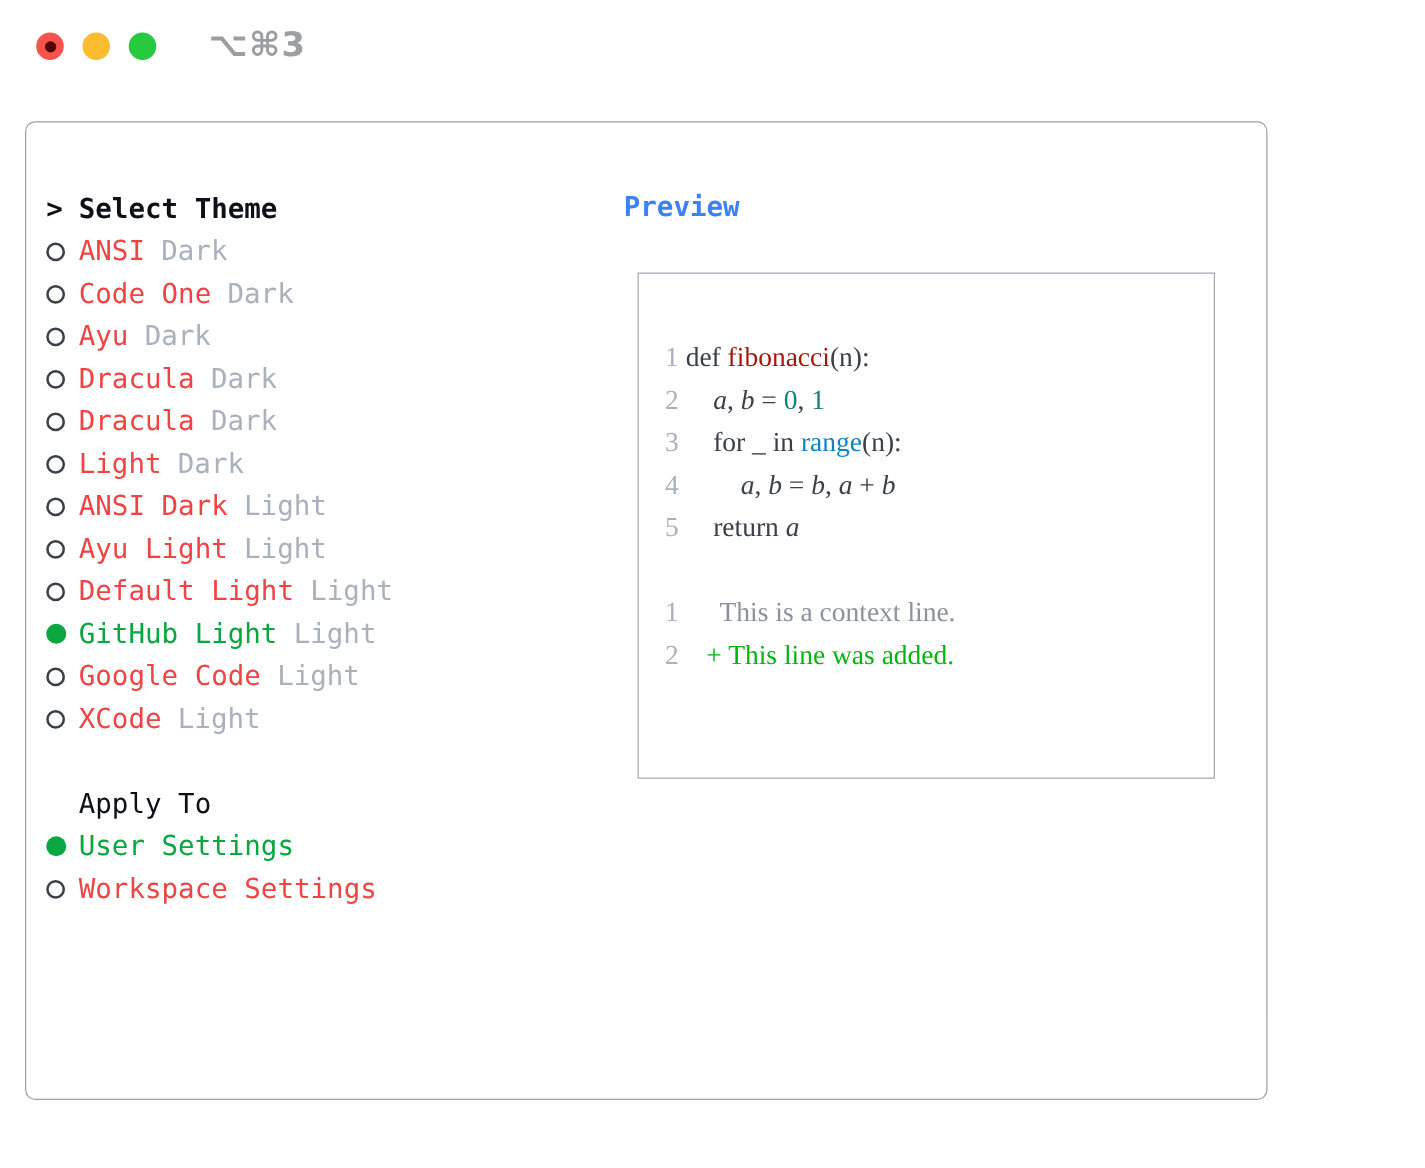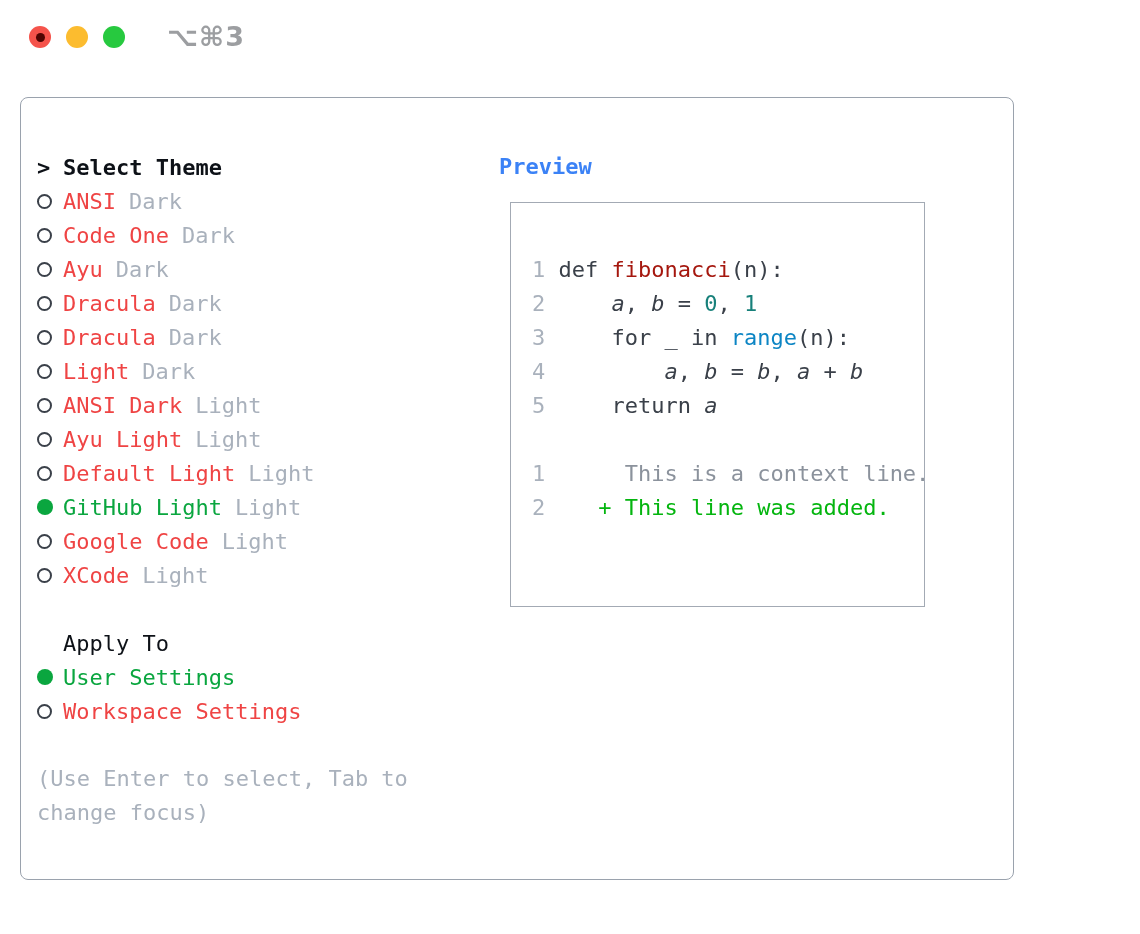--- a/index.html
+++ b/index.html
@@ -51,22 +51,22 @@
   .tag { color: #a9b1bc; margin-left: 13px; }
   .apply-label { color: #0d1117; }
   .hint-line { height: 34px; line-height: 34px; color: #a9b1bc; white-space: pre; }
 
   
   .preview-label {
     position: absolute; left: 478px; top: 52px; height: 34px; line-height: 34px;
     font-size: 22px; font-weight: bold; color: #3b82f6;
   }
   .preview-box {
-    position: absolute; left: 489px; top: 104px; width: 415px; height: 405px;
-    border: 1.5px solid #a3aab4; background: #ffffff;
+    position: absolute; left: 489px; top: 120px; width: 462px; height: 405px;
+    border: 1.5px solid #a3aab4; background: #ffffff; font-family: Liberation Serif, serif;
   }
   .code { position: absolute; left: 21px; top: 50px; font-size: 22px; }
   .cline { height: 34px; line-height: 34px; white-space: pre; }
   .lnum { color: #a9b1bc; }
   .seg-plain   { color: #3a4049; }
   .seg-func    { color: #a5170e; }
   .seg-lit     { color: #17807a; }
   .seg-builtin { color: #0c85c4; margin-top: 43px; }
   .seg-var     { color: #3a4049; font-style: italic; }
   .seg-context { color: #8b929c; }
@@ -117,24 +117,20 @@
         <span class="apply-label">Apply To</span>
       </div>
 
       <div id="apply-options">
           <div class="row theme-row selected"><span class="bullet-cell"><span class="radio sel"></span></span><span class="theme-name">User Settings</span></div>
           <div class="row theme-row"><span class="bullet-cell"><span class="radio"></span></span><span class="theme-name">Workspace Settings</span></div>
         </div>
 
       <div class="spacer-row"></div>
 
-      <div id="hint">
-          <div class="hint-line">(Use Enter to select, Tab to</div>
-          <div class="hint-line">change focus)</div>
-        </div>
     </div>
 
     <div class="preview-label">Preview</div>
 
     <div class="preview-box">
       <div class="code" id="code-lines">
           <div class="cline"><span class="lnum">1 </span><span class="seg-plain">def </span><span class="seg-func">fibonacci</span><span class="seg-plain">(n):</span></div>
           <div class="cline"><span class="lnum">2 </span><span class="seg-plain">    </span><span class="seg-var">a</span><span class="seg-plain">, </span><span class="seg-var">b</span><span class="seg-plain"> = </span><span class="seg-lit">0</span><span class="seg-plain">, </span><span class="seg-lit">1</span></div>
           <div class="cline"><span class="lnum">3 </span><span class="seg-plain">    for _ in </span><span class="seg-builtin">range</span><span class="seg-plain">(n):</span></div>
           <div class="cline"><span class="lnum">4 </span><span class="seg-plain">        </span><span class="seg-var">a</span><span class="seg-plain">, </span><span class="seg-var">b</span><span class="seg-plain"> = </span><span class="seg-var">b</span><span class="seg-plain">, </span><span class="seg-var">a</span><span class="seg-plain"> + </span><span class="seg-var">b</span></div>

